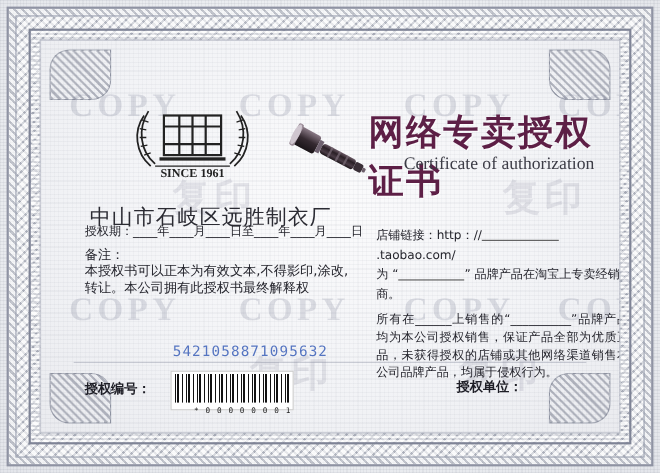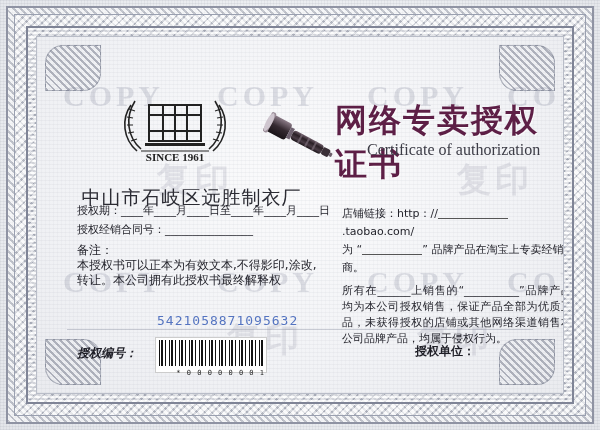--- a/index.html
+++ b/index.html
@@ -116,21 +116,21 @@
   .ul{display:inline-block;border-bottom:1px solid #555;height:13px;vertical-align:-2px;}
   .note{margin-top:4px;line-height:15px;font-size:12px;}
 
   .right-block{
     position:absolute;left:305px;top:168px;width:230px;
     font-size:11px;color:#24242c;line-height:18px;
   }
   .right-block .para{margin-top:6px;line-height:16px;text-align:justify;}
 
   .barcode-label{
-    position:absolute;left:40px;top:308px;font-size:12px;color:#1e1e26;font-weight:bold;font-style:italic;
+    position:absolute;left:40px;top:308px;font-size:12px;color:#1e1e26;font-weight:bold;
   }
   .barcode-box{
     position:absolute;left:118px;top:300px;width:110px;height:34px;background:#fff;
     border:1px solid #ccc;
     display:flex;align-items:flex-start;justify-content:center;
   }
   .bars{width:104px;height:26px;margin-top:2px;
     background:
       repeating-linear-gradient(90deg,#111 0 1px,#fff 1px 2px,#111 2px 4px,#fff 4px 6px,#111 6px 7px,#fff 7px 10px);
   }
@@ -240,23 +240,20 @@
 
       <div class="title-cn">网络专卖授权证书</div>
       <div class="title-en">Certificate of authorization</div>
 
       <div class="factory">中山市石岐区远胜制衣厂</div>
 
       <div class="left-block">
         <div class="row">
           <span>授权期：</span><span>____年____月____日至____年____月____日</span>
         </div>
-        <div class="row">
-          <span>授权经销合同号：</span><span>________________</span>
-        </div>
         <div class="note">
           <span>备注：</span><br>
           <span>本授权书可以正本为有效文本,不得影印,涂改,转让。本公司拥有此授权书最终解释权</span>
         </div>
       </div>
 
       <div class="right-block">
         <div>
           <span>店铺链接：http：//</span><span class="ul" style="width:70px"></span><span>.taobao.com/</span>
         </div>

